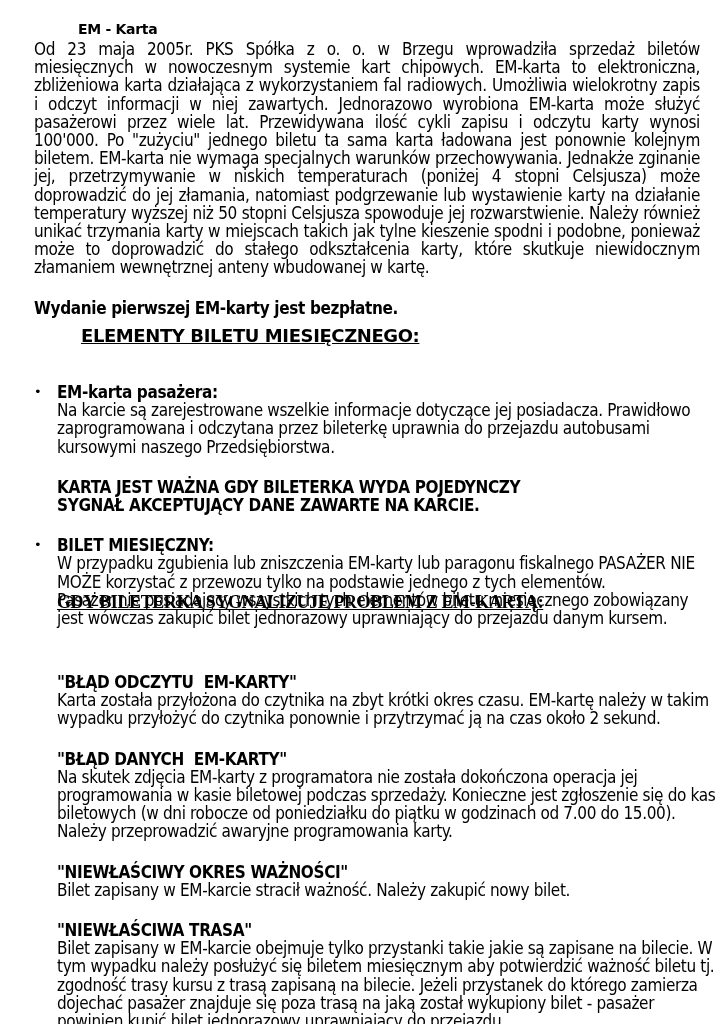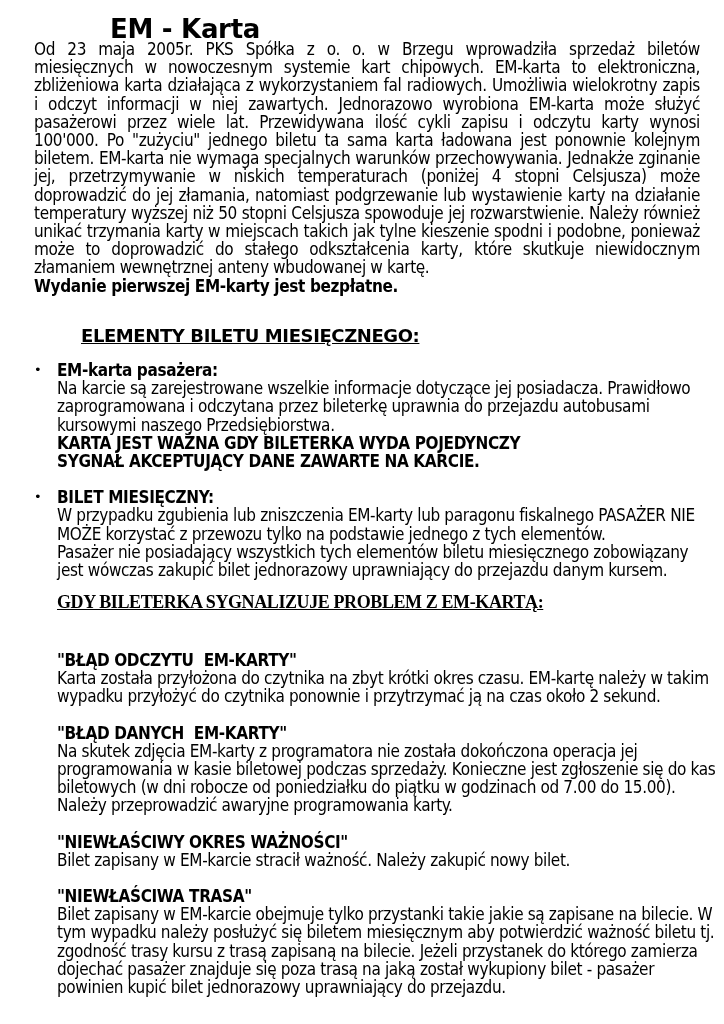--- a/index.html
+++ b/index.html
@@ -5,25 +5,25 @@
   html, body { margin: 0; padding: 0; background: #ffffff; }
   body {
     width: 724px; height: 1024px; overflow: hidden; position: relative;
     font-family: "DejaVu Sans", sans-serif; color: #000;
   }
   .t {
     font-size: 17px; line-height: 18.2px; letter-spacing: -0.35px;
     font-stretch: condensed;
   }
   .just { text-align: justify; }
-  .b { font-weight: bold; }
+  .b { font-weight: bold; margin-top: 22px; }
   .u { text-decoration: underline; }
   .title {
     position: absolute; left: 78px; top: 18px;
-    font-size: 26px; font-weight: bold; letter-spacing: -0.3px; line-height: 22px; margin-left: 32px;
+    font-size: 14px; font-weight: bold; letter-spacing: -0.3px; line-height: 22px;
   }
   .intro { position: absolute; left: 34px; top: 40px; width: 666px; }
   .h1 {
     font-size: 18px; font-weight: bold; text-decoration: underline;
     letter-spacing: -0.4px; line-height: 22px;
   }
   .sec1 { position: absolute; left: 34px; top: 325px; margin-left: 47px; }
   .list { position: absolute; left: 34px; top: 361px; width: 680px; }
   .li { position: relative; padding-left: 23px; }
   .li .dot { position: absolute; left: 0; top: 0; font-size: 13px; line-height: 18.2px; }

